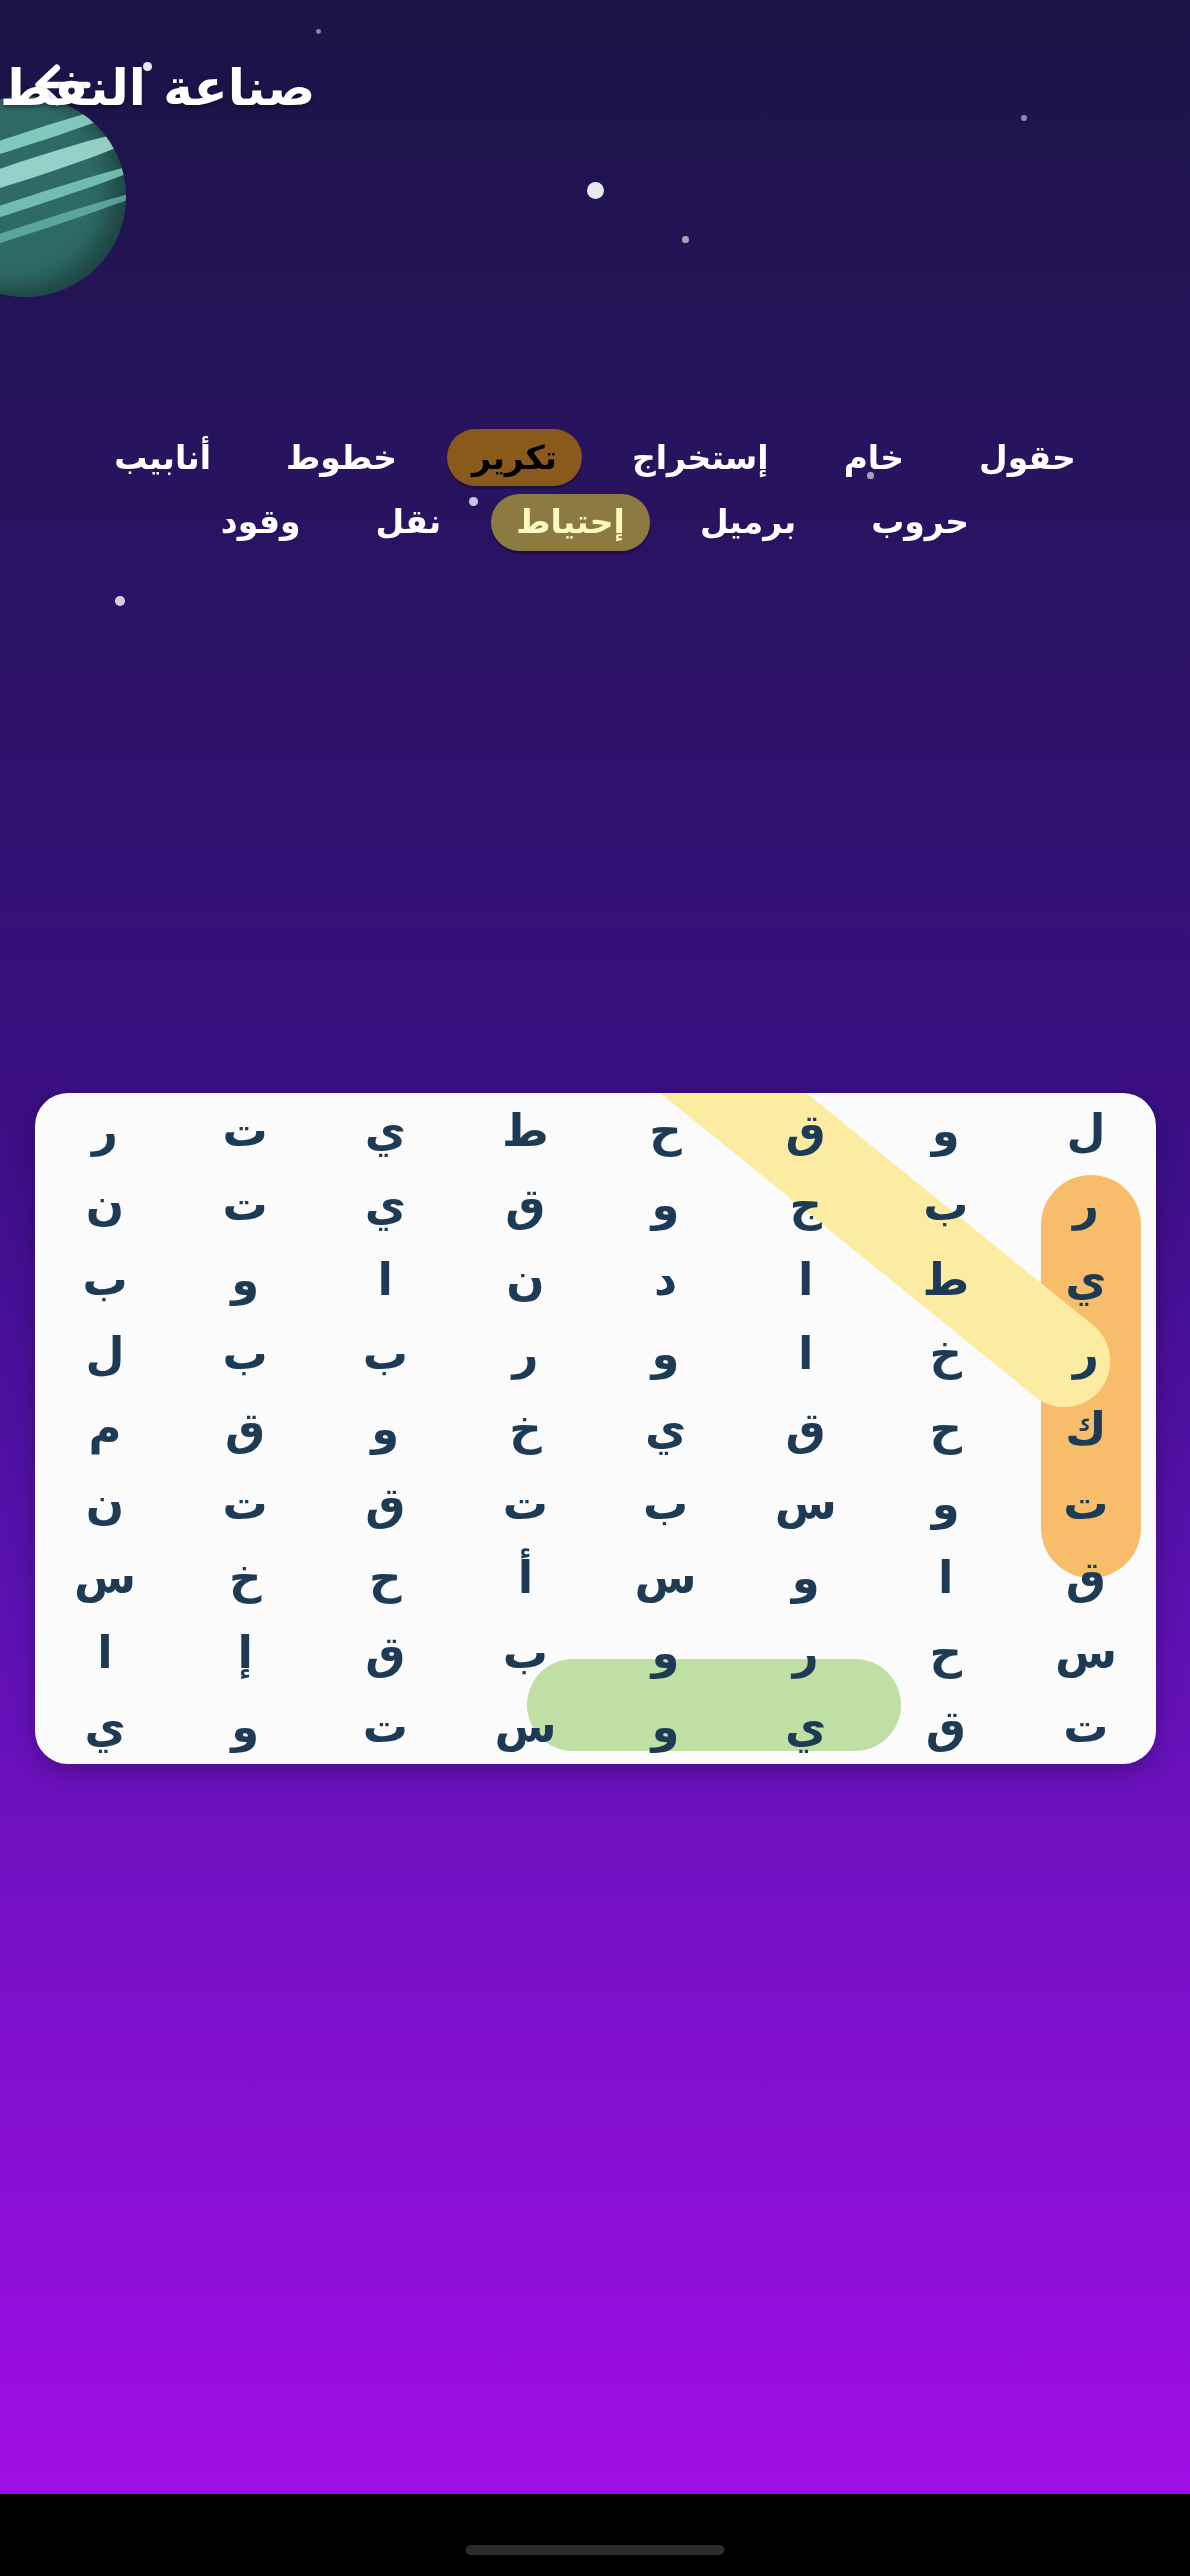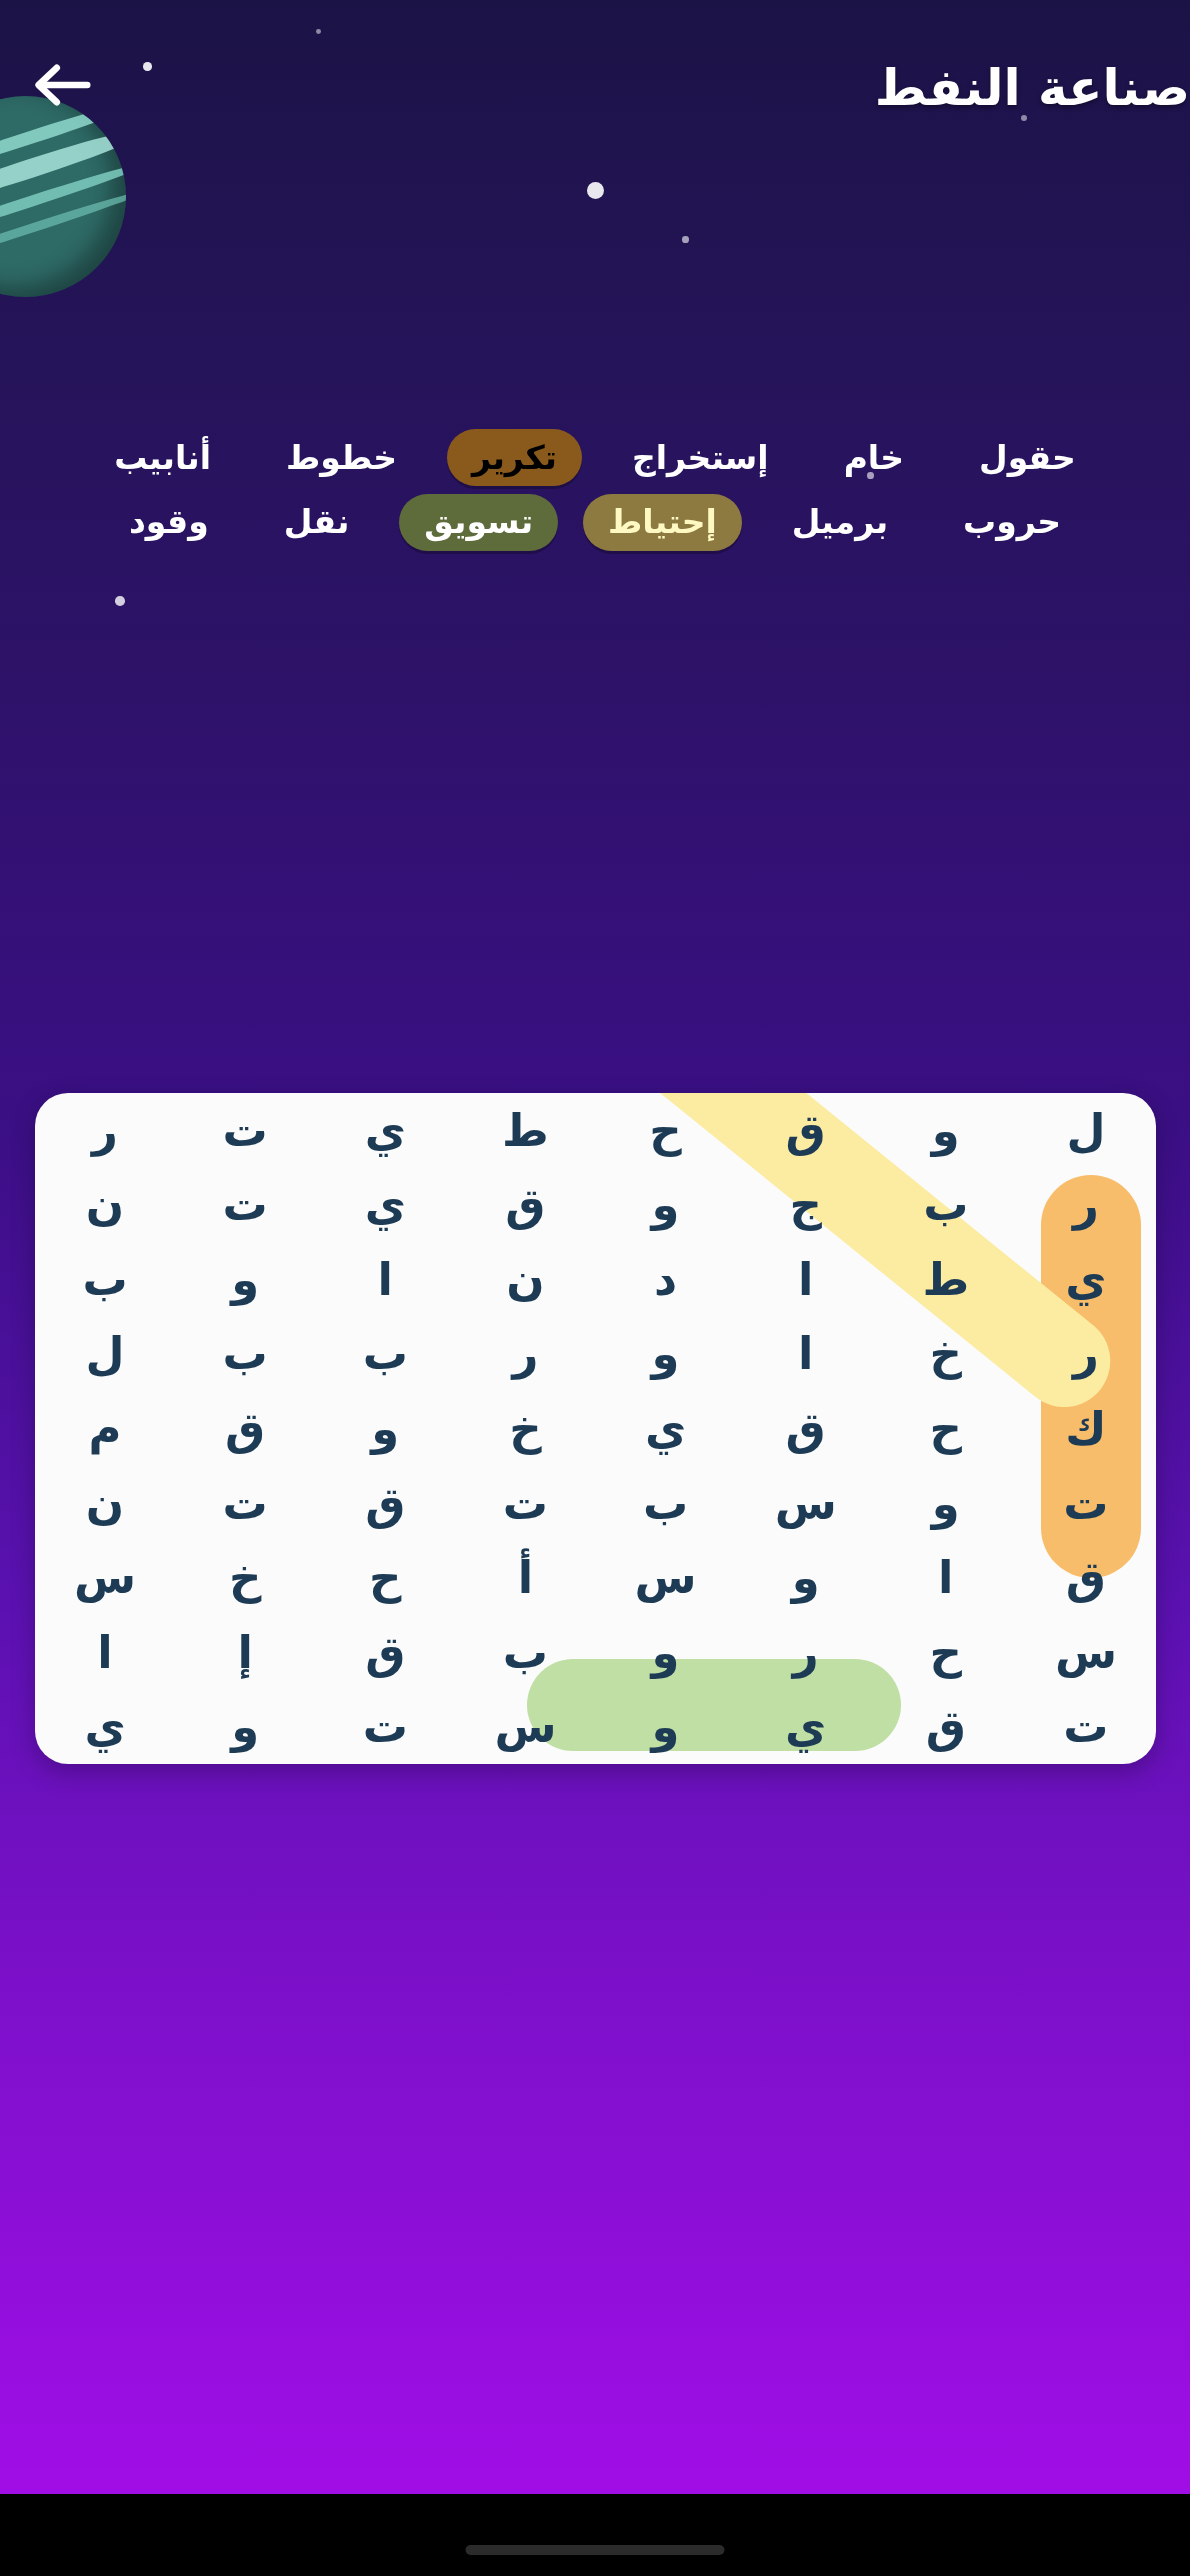--- a/index.html
+++ b/index.html
@@ -82,21 +82,21 @@
     align-items: center;
     justify-content: center;
     cursor: pointer;
   }
   .back-btn svg { display: block; }
   .page-title {
     position: absolute;
     top: 59px;
     left: 0;
     right: 0;
-    text-align: right;
+    text-align: left;
     color: #ffffff;
     font-size: 50px;
     font-weight: bold;
     letter-spacing: 0px;
     text-shadow: 0 1.9px 5.8px rgba(0,0,0,.4);
   }
 
   
   .words {
     position: absolute;
@@ -255,21 +255,20 @@
 
   <div class="words">
     <div class="word">أنابيب</div>
     <div class="word">خطوط</div>
     <div class="word found-brown">تكرير</div>
     <div class="word">إستخراج</div>
     <div class="word">خام</div>
     <div class="word">حقول</div>
     <div class="word">وقود</div>
     <div class="word">نقل</div>
-    <div class="word found-olive">تسويق</div>
     <div class="word found-tan">إحتياط</div>
     <div class="word">برميل</div>
     <div class="word">حروب</div>
   </div>
 
   <div class="grid-card">
     <div class="highlights">
       <div class="hl hl-vert"></div>
       <div class="hl hl-diag"></div>
       <div class="hl hl-horiz"></div>

